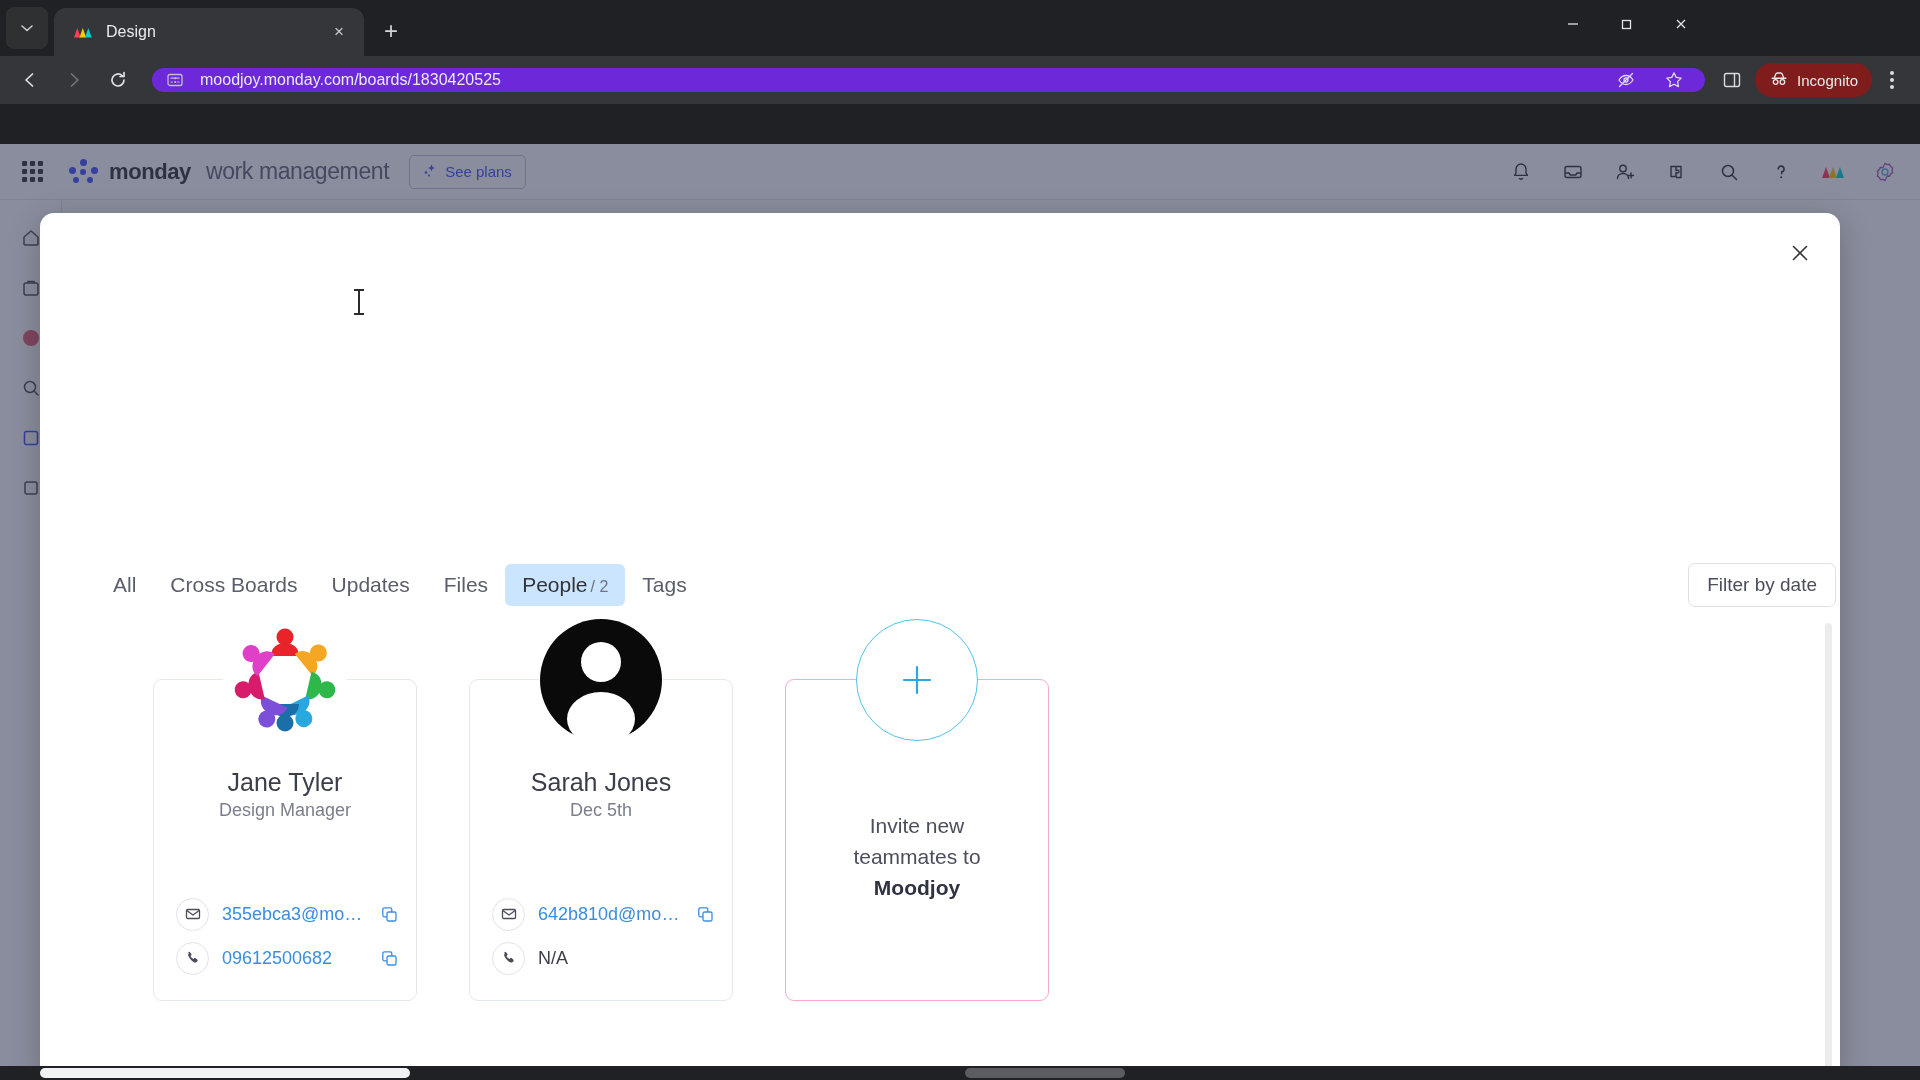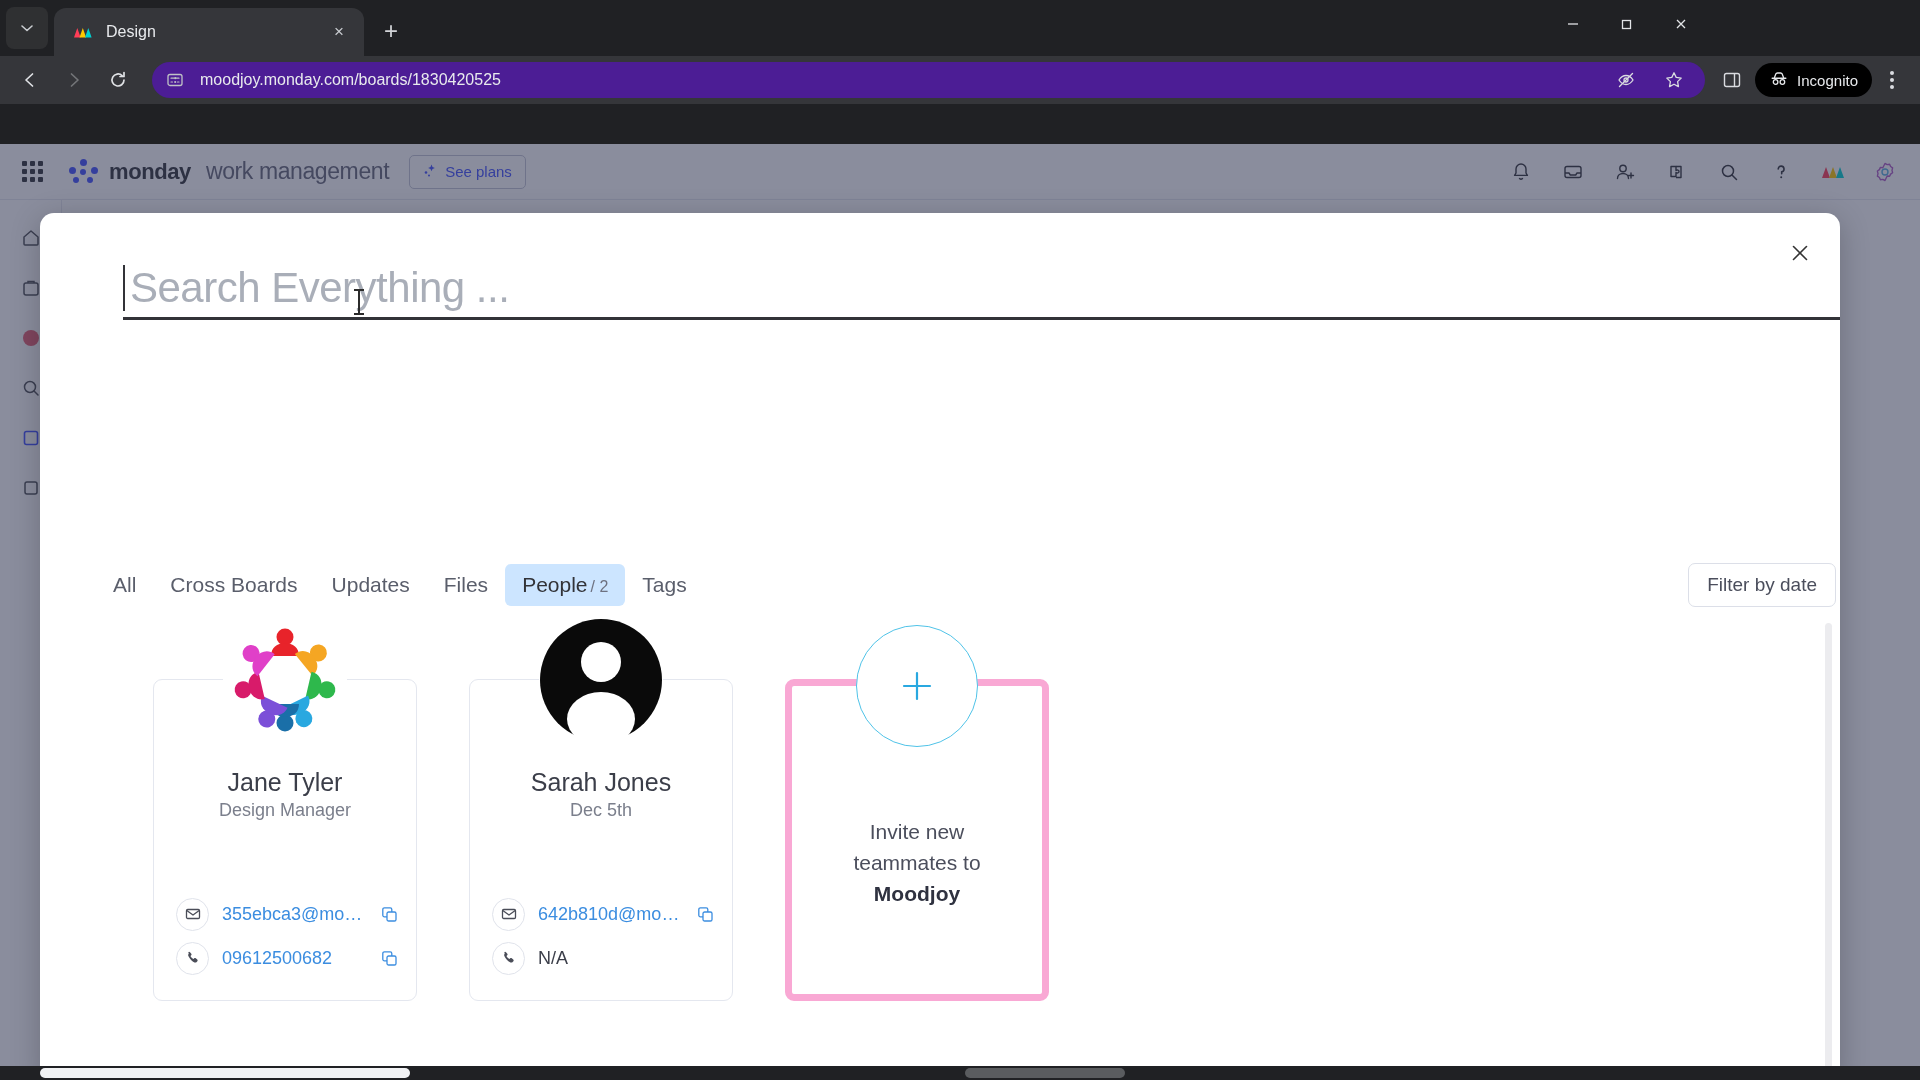--- a/index.html
+++ b/index.html
@@ -63,34 +63,34 @@
     position: absolute; left: 0; top: 56px; width: 1920px; height: 48px;
     background: #35363a; display: flex; align-items: center; padding: 0 10px;
   }
   .nav-btn {
     width: 40px; height: 40px; border-radius: 50%;
     display: flex; align-items: center; justify-content: center;
     color: #e0e2e5; margin-right: 4px; cursor: pointer; flex: 0 0 auto;
   }
   .nav-btn.disabled { color: #737578; }
   .omnibox {
-    flex: 1 1 auto; height: 36px; background: #4c1d95;
+    flex: 1 1 auto; height: 24px; background: #6d28d9;
     border-radius: 18px; display: flex; align-items: center;
     padding: 0 14px; margin: 0 10px; cursor: text;
   }
   .omni-icon { width: 26px; color: #bfc2c6; display: flex; align-items: center; flex: 0 0 auto; }
   .omni-url { color: #e8eaed; font-size: 16px; margin-left: 8px; flex: 1 1 auto; white-space: nowrap; }
   .omni-right { display: flex; align-items: center; gap: 14px; color: #cfd2d6; flex: 0 0 auto; }
   .tb-icon {
     width: 34px; height: 34px; border-radius: 50%;
     display: flex; align-items: center; justify-content: center;
     color: #dadce0; cursor: pointer; flex: 0 0 auto;
   }
   .incognito-pill {
-    height: 34px; border-radius: 17px; background: #000000;
+    height: 34px; border-radius: 17px; background: #7f1d1d;
     display: flex; align-items: center; gap: 8px; padding: 0 14px;
     color: #e8eaed; font-size: 15px; margin-left: 6px; cursor: pointer; flex: 0 0 auto;
   }
   .menu-dots {
     width: 36px; height: 36px; display: flex; flex-direction: column;
     align-items: center; justify-content: center; gap: 3px;
     cursor: pointer; flex: 0 0 auto; margin-left: 2px;
   }
   .menu-dots i { width: 4px; height: 4px; border-radius: 50%; background: #dadce0; display: block; }
 
@@ -230,21 +230,21 @@
   }
   .cval {
     font-size: 18px; color: #3b8de0; flex: 1 1 auto;
     white-space: nowrap; overflow: hidden; text-overflow: ellipsis;
   }
   .cval.na { color: #3b3e49; }
   .copy-ic { color: #3b8de0; flex: 0 0 auto; cursor: pointer; display:flex; }
 
   .invite-card {
     position: relative; width: 264px; height: 322px;
-    border: 7px solid #f9a8d4; border-radius: 9px; background: #fff;
+    border: 1px solid #f9a8d4; border-radius: 9px; background: #fff;
   }
   .invite-circle {
     position: absolute; left: 50%; transform: translateX(-50%); top: -61px;
     width: 122px; height: 122px; border-radius: 50%;
     border: 1.5px solid #4fc3e8; background: #fff;
     display: flex; align-items: center; justify-content: center;
   }
   .invite-text {
     position: absolute; left: 30px; right: 30px; top: 130px; text-align: center;
     font-size: 21px; line-height: 31px; color: #4b4e5c;
@@ -510,26 +510,20 @@
   <div class="overlay"></div>
 
   <div class="modal">
 
     <div class="modal-close">
       <svg width="22" height="22" viewBox="0 0 22 22">
           <path d="M4.5 4.5l13 13M17.5 4.5l-13 13" stroke="currentColor" stroke-width="1.6" stroke-linecap="round"></path>
         </svg>
     </div>
 
-    <div class="search-wrap">
-      <div class="search-field">
-        <span class="caret"></span>
-        <span class="search-placeholder" title="Search Everything ...">Search Everything ...</span>
-      </div>
-    </div>
     <span class="text-cursor"></span>
 
     <div class="tabs-row">
       <span class="stab">
         <span>All</span>
       </span>
       <span class="stab">
         <span>Cross Boards</span>
       </span>
       <span class="stab">

